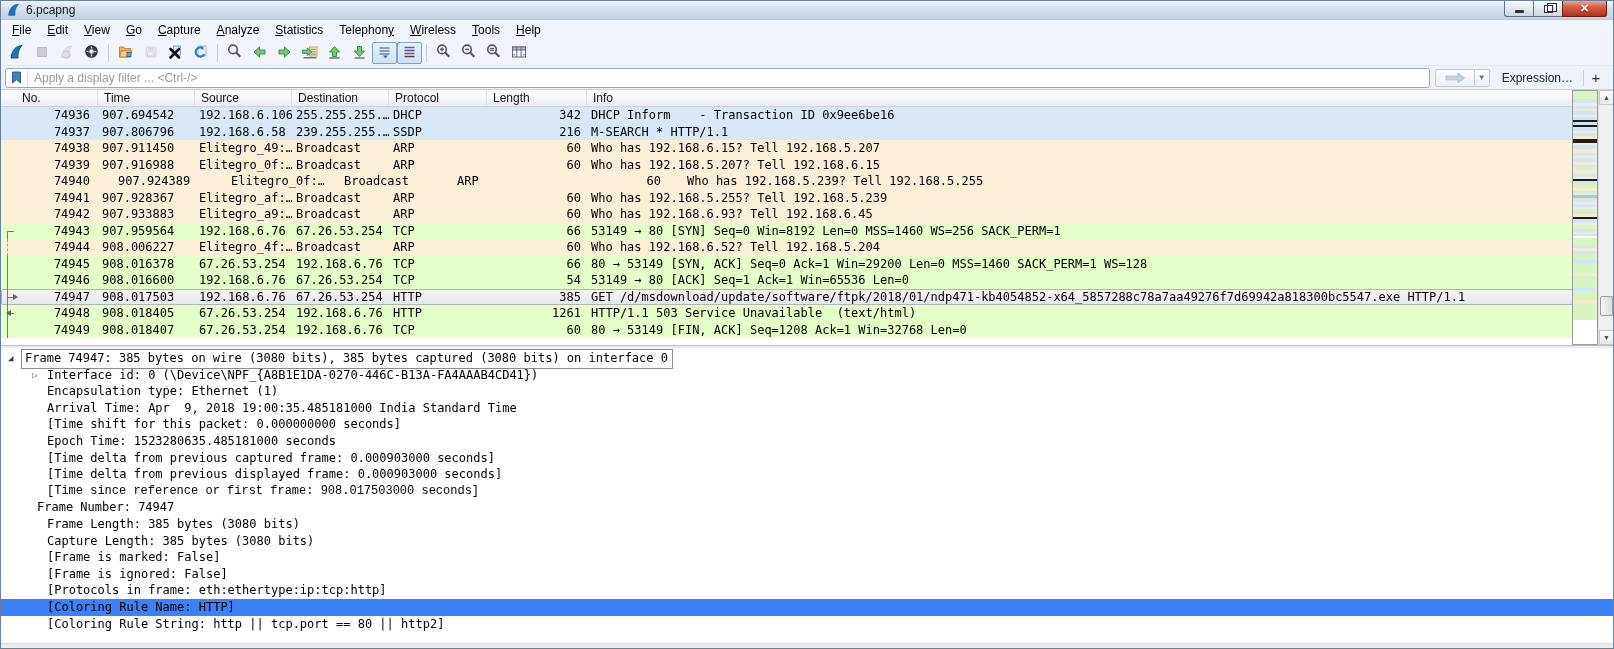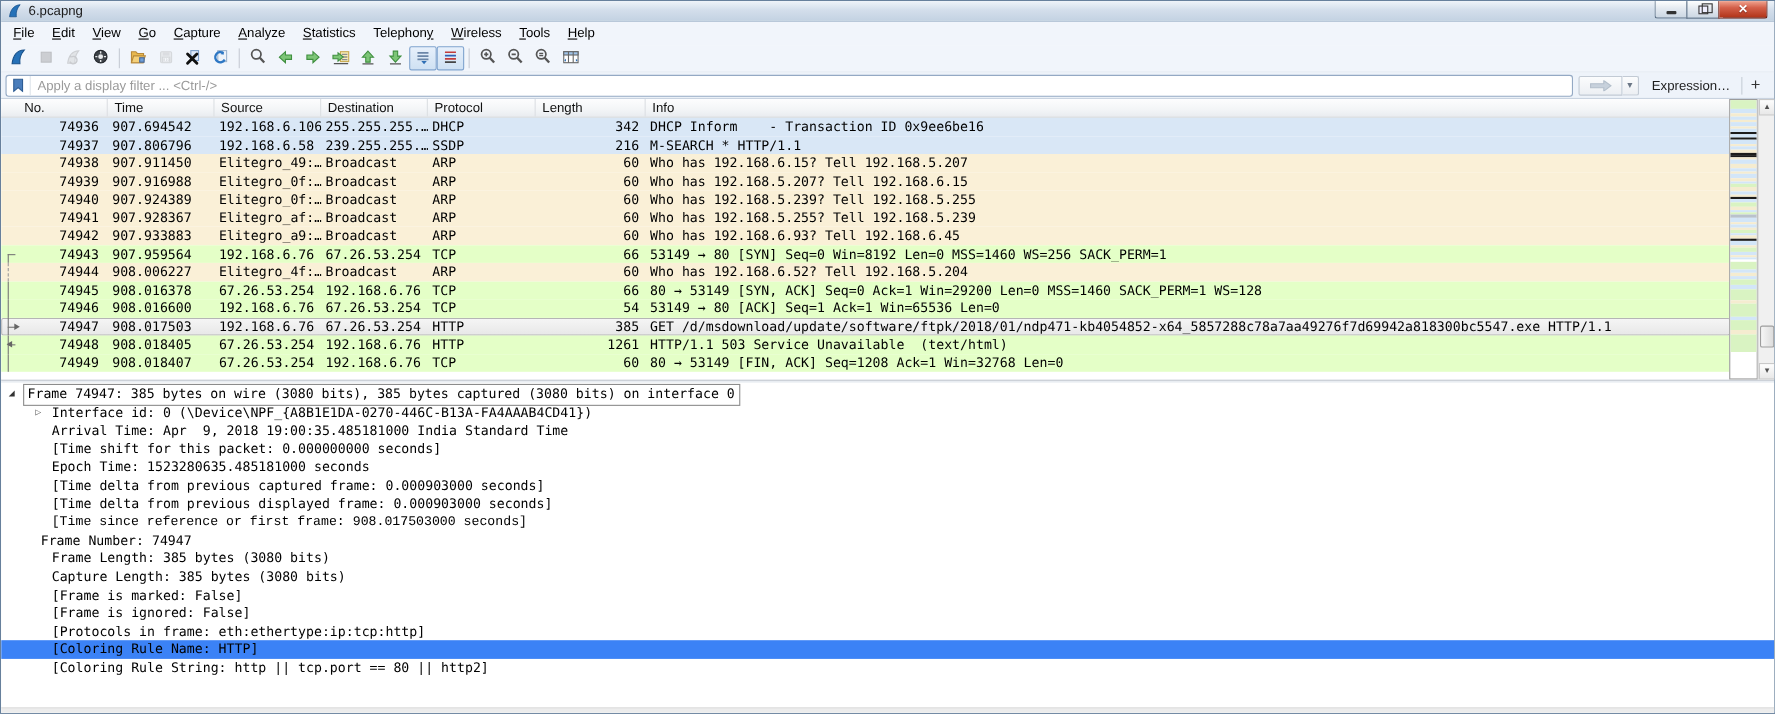--- a/index.html
+++ b/index.html
@@ -343,21 +343,21 @@
         <div class="ph-cell" style="width: 97px;">Destination</div>
         <div class="ph-cell" style="width: 98px;">Protocol</div>
         <div class="ph-cell" style="width: 100px;">Length</div>
         <div class="ph-cell" style="flex: 1 1 auto;">Info</div>
       </div>
     <div class="plist-rows" id="plist-rows">
         <div class="prow" style="background: var(--row-blue);"><span class="pc no">74936</span><span class="pc time">907.694542</span><span class="pc src">192.168.6.106</span><span class="pc dst">255.255.255.…</span><span class="pc proto">DHCP</span><span class="pc len">342</span><span class="pc info">DHCP Inform    - Transaction ID 0x9ee6be16</span></div>
         <div class="prow" style="background: var(--row-blue);"><span class="pc no">74937</span><span class="pc time">907.806796</span><span class="pc src">192.168.6.58</span><span class="pc dst">239.255.255.…</span><span class="pc proto">SSDP</span><span class="pc len">216</span><span class="pc info">M-SEARCH * HTTP/1.1</span></div>
         <div class="prow" style="background: var(--row-tan);"><span class="pc no">74938</span><span class="pc time">907.911450</span><span class="pc src">Elitegro_49:…</span><span class="pc dst">Broadcast</span><span class="pc proto">ARP</span><span class="pc len">60</span><span class="pc info">Who has 192.168.6.15? Tell 192.168.5.207</span></div>
         <div class="prow" style="background: var(--row-tan);"><span class="pc no">74939</span><span class="pc time">907.916988</span><span class="pc src">Elitegro_0f:…</span><span class="pc dst">Broadcast</span><span class="pc proto">ARP</span><span class="pc len">60</span><span class="pc info">Who has 192.168.5.207? Tell 192.168.6.15</span></div>
-        <div class="prow" style="background: var(--row-tan);"><span class="pc no">74940</span><span class="pc time">907.924389</span><span class="pc src">Elitegro_0f:…</span><span class="pc dst">Broadcast</span><span class="pc proto">ARP</span><span class="pc len">60</span><span class="pc info">Who has 192.168.5.239? Tell 192.168.5.255</span></div>
+        <div class="prow" style="background: var(--row-tan); gap: 16px;"><span class="pc no">74940</span><span class="pc time">907.924389</span><span class="pc src">Elitegro_0f:…</span><span class="pc dst">Broadcast</span><span class="pc proto">ARP</span><span class="pc len">60</span><span class="pc info">Who has 192.168.5.239? Tell 192.168.5.255</span></div>
         <div class="prow" style="background: var(--row-tan);"><span class="pc no">74941</span><span class="pc time">907.928367</span><span class="pc src">Elitegro_af:…</span><span class="pc dst">Broadcast</span><span class="pc proto">ARP</span><span class="pc len">60</span><span class="pc info">Who has 192.168.5.255? Tell 192.168.5.239</span></div>
         <div class="prow" style="background: var(--row-tan); justify-content: space-between;"><span class="pc no">74942</span><span class="pc time">907.933883</span><span class="pc src">Elitegro_a9:…</span><span class="pc dst">Broadcast</span><span class="pc proto">ARP</span><span class="pc len">60</span><span class="pc info">Who has 192.168.6.93? Tell 192.168.6.45</span></div>
         <div class="prow" style="background: var(--row-green);"><span class="gut"><span class="gv half"></span><span class="gh"></span></span><span class="pc no">74943</span><span class="pc time">907.959564</span><span class="pc src">192.168.6.76</span><span class="pc dst">67.26.53.254</span><span class="pc proto">TCP</span><span class="pc len">66</span><span class="pc info">53149 → 80 [SYN] Seq=0 Win=8192 Len=0 MSS=1460 WS=256 SACK_PERM=1</span></div>
         <div class="prow" style="background: var(--row-tan);"><span class="gut"><span class="gv dash"></span></span><span class="pc no">74944</span><span class="pc time">908.006227</span><span class="pc src">Elitegro_4f:…</span><span class="pc dst">Broadcast</span><span class="pc proto">ARP</span><span class="pc len">60</span><span class="pc info">Who has 192.168.6.52? Tell 192.168.5.204</span></div>
         <div class="prow" style="background: var(--row-green);"><span class="gut"><span class="gv"></span></span><span class="pc no">74945</span><span class="pc time">908.016378</span><span class="pc src">67.26.53.254</span><span class="pc dst">192.168.6.76</span><span class="pc proto">TCP</span><span class="pc len">66</span><span class="pc info">80 → 53149 [SYN, ACK] Seq=0 Ack=1 Win=29200 Len=0 MSS=1460 SACK_PERM=1 WS=128</span></div>
         <div class="prow" style="background: var(--row-green);"><span class="gut"><span class="gv"></span></span><span class="pc no">74946</span><span class="pc time">908.016600</span><span class="pc src">192.168.6.76</span><span class="pc dst">67.26.53.254</span><span class="pc proto">TCP</span><span class="pc len">54</span><span class="pc info">53149 → 80 [ACK] Seq=1 Ack=1 Win=65536 Len=0</span></div>
         <div class="prow selected" style="background: var(--row-green);"><span class="gut"><span class="gv"></span><span class="gh"></span><span class="gah r"></span></span><span class="pc no">74947</span><span class="pc time">908.017503</span><span class="pc src">192.168.6.76</span><span class="pc dst">67.26.53.254</span><span class="pc proto">HTTP</span><span class="pc len">385</span><span class="pc info">GET /d/msdownload/update/software/ftpk/2018/01/ndp471-kb4054852-x64_5857288c78a7aa49276f7d69942a818300bc5547.exe HTTP/1.1</span></div>
         <div class="prow" style="background: var(--row-green);"><span class="gut"><span class="gv"></span><span class="gh"></span><span class="gah l"></span></span><span class="pc no">74948</span><span class="pc time">908.018405</span><span class="pc src">67.26.53.254</span><span class="pc dst">192.168.6.76</span><span class="pc proto">HTTP</span><span class="pc len">1261</span><span class="pc info">HTTP/1.1 503 Service Unavailable  (text/html)</span></div>
         <div class="prow" style="background: var(--row-green);"><span class="gut"><span class="gv"></span></span><span class="pc no">74949</span><span class="pc time">908.018407</span><span class="pc src">67.26.53.254</span><span class="pc dst">192.168.6.76</span><span class="pc proto">TCP</span><span class="pc len">60</span><span class="pc info">80 → 53149 [FIN, ACK] Seq=1208 Ack=1 Win=32768 Len=0</span></div>
       </div>
@@ -436,20 +436,21 @@
           <span>▼</span>
         </div>
     </div>
   </div>
 
   <div class="splitter"></div>
 
   <div class="detail-pane" id="detail-pane">
       <div class="dline"><span class="exp" style="left: 7px;">◢</span><span class="dtext focus-box" style="left: 20px; top: -1px;">Frame 74947: 385 bytes on wire (3080 bits), 385 bytes captured (3080 bits) on interface 0</span></div>
       <div class="dline"><span class="exp col" style="left: 31px;">▷</span><span class="dtext" style="left: 46px;">Interface id: 0 (\Device\NPF_{A8B1E1DA-0270-446C-B13A-FA4AAAB4CD41})</span></div>
+      <div class="dline"><span class="dtext" style="left: 46px;">Encapsulation type: Ethernet (1)</span></div>
       <div class="dline"><span class="dtext" style="left: 46px;">Arrival Time: Apr  9, 2018 19:00:35.485181000 India Standard Time</span></div>
       <div class="dline"><span class="dtext" style="left: 46px;">[Time shift for this packet: 0.000000000 seconds]</span></div>
       <div class="dline"><span class="dtext" style="left: 46px;">Epoch Time: 1523280635.485181000 seconds</span></div>
       <div class="dline"><span class="dtext" style="left: 46px;">[Time delta from previous captured frame: 0.000903000 seconds]</span></div>
       <div class="dline"><span class="dtext" style="left: 46px;">[Time delta from previous displayed frame: 0.000903000 seconds]</span></div>
       <div class="dline"><span class="dtext" style="left: 46px; font-family: Liberation Mono, monospace;">[Time since reference or first frame: 908.017503000 seconds]</span></div>
       <div class="dline"><span class="dtext" style="left: 36px; text-align: right;">Frame Number: 74947</span></div>
       <div class="dline"><span class="dtext" style="left: 46px;">Frame Length: 385 bytes (3080 bits)</span></div>
       <div class="dline"><span class="dtext" style="left: 46px;">Capture Length: 385 bytes (3080 bits)</span></div>
       <div class="dline"><span class="dtext" style="left: 46px;">[Frame is marked: False]</span></div>

